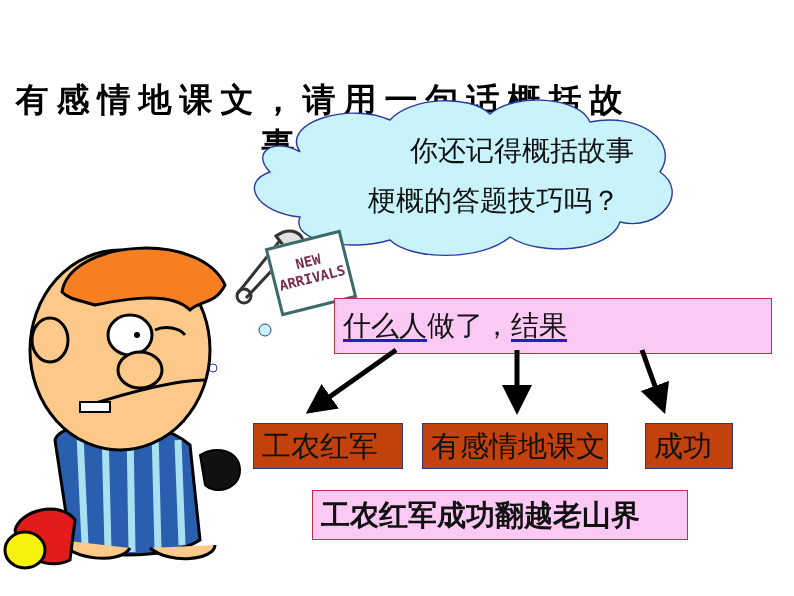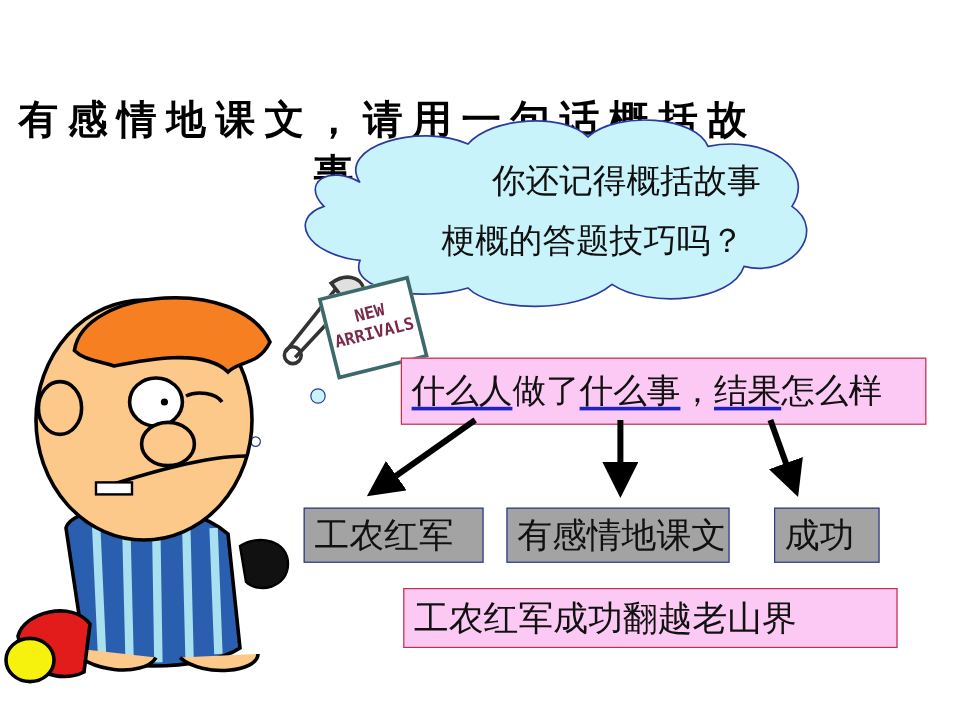--- a/index.html
+++ b/index.html
@@ -6,21 +6,21 @@
   body { width: 794px; height: 596px; position: relative; overflow: hidden;
          font-family: "DejaVu Sans", "Liberation Sans", sans-serif; color: #000; }
   .title { position: absolute; left: 0; top: 42px; width: 646px; text-align: center;
            font-size: 33px; font-weight: bold; letter-spacing: 8px;
            font-family: "DejaVu Serif", "Liberation Serif", serif; margin-top: 36px; }
   .cloud { position: absolute; left: 240px; top: 92px; width: 450px; height: 170px; }
   .cloud-text { position: absolute; font-size: 28px; color: #111; white-space: nowrap; }
   .box { position: absolute; box-sizing: border-box; font-size: 29px; color: #111;
          white-space: nowrap; padding-left: 8px; line-height: 1; display: flex; align-items: center; }
   .pink { background: #fbc9f4; border: 1.5px solid #c0304a; }
-  .blue { background: #a3a3a3; border: 1.5px solid #2a3a8a; }
+  .blue { background: #c2410c; border: 1.5px solid #2a3a8a; }
   .ul { text-decoration: underline; text-decoration-color: #1f20c8; text-decoration-thickness: 3px; text-underline-offset: 4px; }
   svg { position: absolute; overflow: visible; }
 </style>
 </head>
 <body>
 
 <div class="title">有感情地课文，请用一句话概括故事内容</div>
 
 <svg class="cloud" width="450" height="170" viewBox="0 0 450 170">
   <path d="M60,60 C40,30 110,10 150,28 C170,5 230,2 250,22 C275,0 340,5 350,30
@@ -80,34 +80,32 @@
             border:3px solid #3c6a6a; transform:rotate(-14deg); box-sizing:border-box;
             text-align:center; color:#7a2a4a; font-weight:bold; font-size:14px; line-height:17px; padding-top:12px;
             font-family:'DejaVu Sans Mono','Liberation Mono',monospace;">
   <div>NEW</div>
   <div>ARRIVALS</div>
 </div>
 
 <div class="box pink" style="left:334px; top:298px; width:438px; height:56px; font-size:28px;">
   <span class="ul">什么人</span>
     <span>做了</span>
-    <span class="ul">什么事</span>
     <span>，</span>
     <span class="ul">结果</span>
-    <span>怎么样</span>
 </div>
 
 <svg style="left:0; top:0;" width="794" height="596">
   <defs>
     <marker id="ah" markerWidth="6" markerHeight="6" refX="3" refY="3" orient="auto" markerUnits="strokeWidth">
       <path d="M0,0 L6,3 L0,6 Z" fill="#000"></path>
     </marker>
   </defs>
   <line x1="396" y1="350" x2="318" y2="405" stroke="#000" stroke-width="5" marker-end="url(#ah)"></line>
   <line x1="517" y1="350" x2="517" y2="400" stroke="#000" stroke-width="5" marker-end="url(#ah)"></line>
   <line x1="642" y1="350" x2="660" y2="400" stroke="#000" stroke-width="5" marker-end="url(#ah)"></line>
 </svg>
 
 <div class="box blue" style="left:253px; top:423px; width:150px; height:46px;">工农红军</div>
 <div class="box blue" style="left:422px; top:423px; width:186px; height:46px;">有感情地课文</div>
 <div class="box blue" style="left:645px; top:423px; width:88px; height:46px;">成功</div>
 
-<div class="box pink" style="left:336px; top:490px; width:412px; height:50px;">工农红军成功翻越老山界</div>
+<div class="box pink" style="left:312px; top:490px; width:376px; height:50px;font-weight:bold;">工农红军成功翻越老山界</div>
 
 </body></html>

